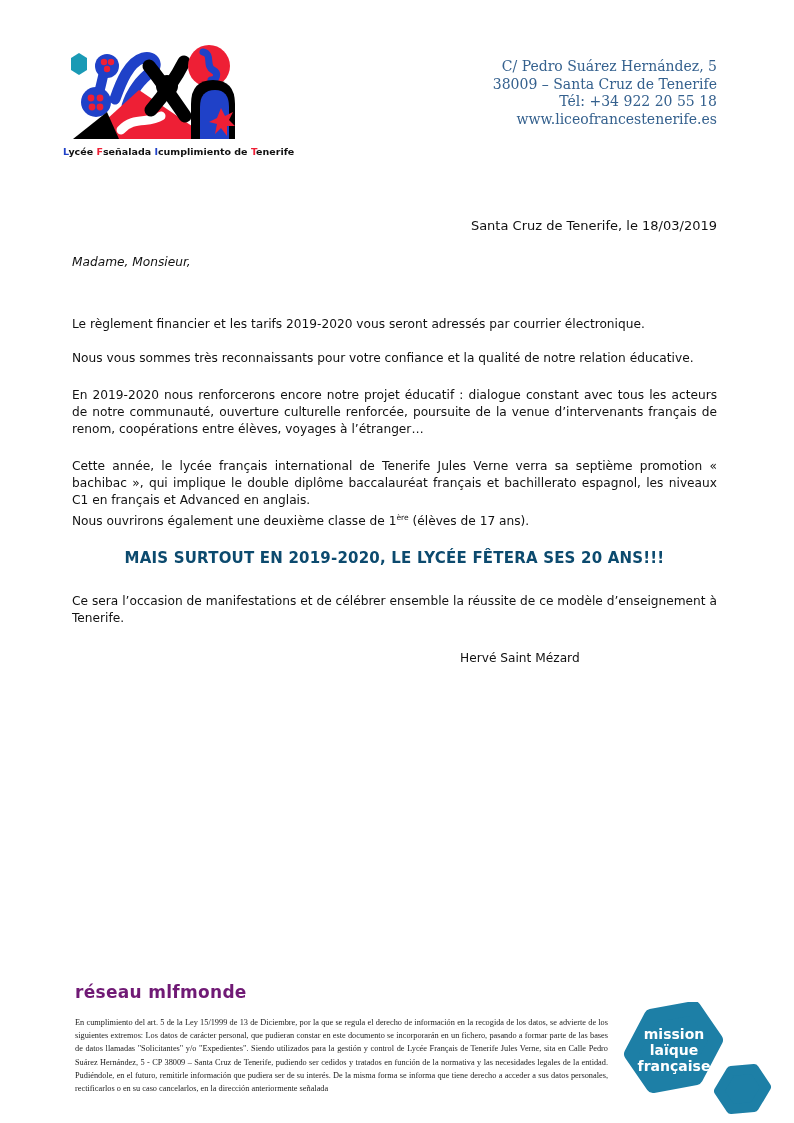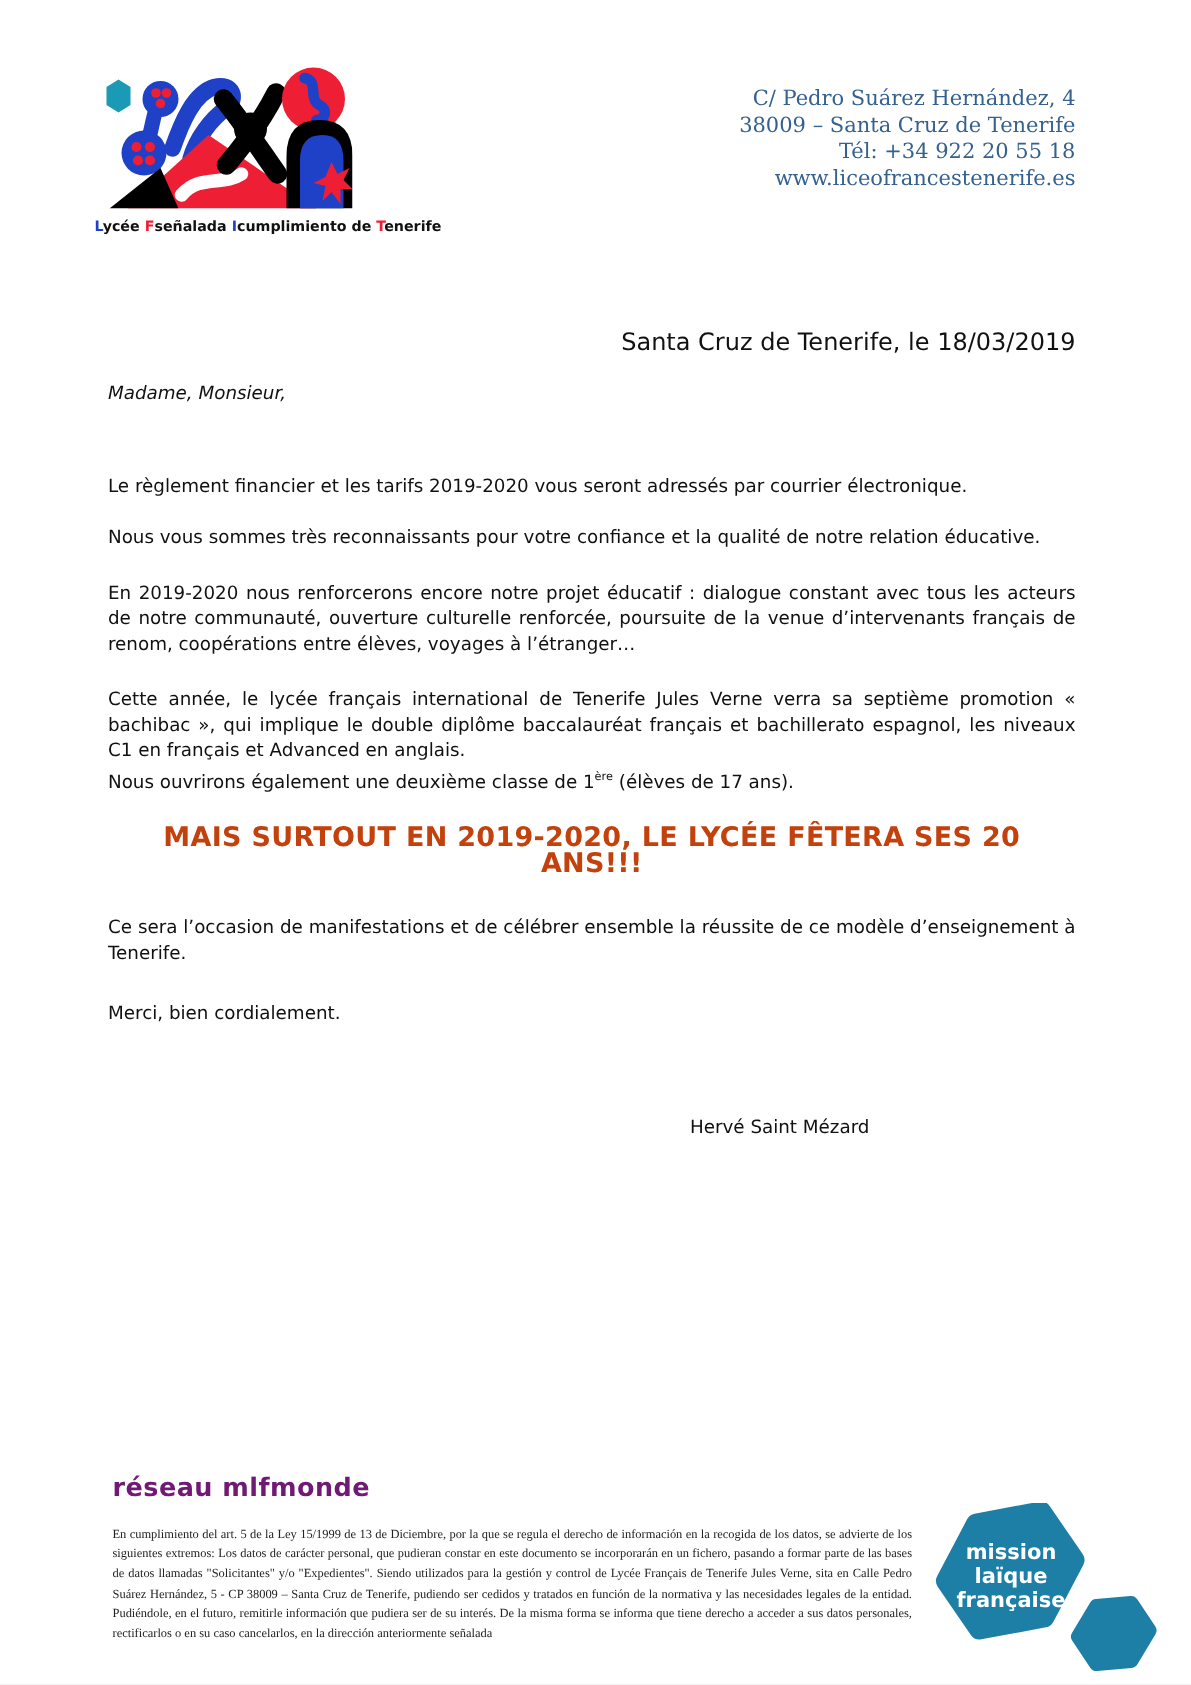--- a/index.html
+++ b/index.html
@@ -24,38 +24,38 @@
     position:absolute; top:58px; right:77px;
     text-align:right;
     font-family:"DejaVu Serif", serif;
     font-size:14px; line-height:17.5px;
     color:#35618e;
   }
 
   
   .dateline {
     position:absolute; top:218px; right:77px;
-    font-size:16px; color:#111;
+    font-size:13px; color:#111;
   }
   .letter-body {
     position:absolute; left:72px; top:254px; width:645px;
     font-size:12.2px; line-height:17px; color:#111;
   }
   .salutation { font-style:italic; margin-bottom:45px; }
   .para { text-align:justify; }
   .p1 { margin-bottom:16px; }
   .p2 { margin-bottom:17px; text-align:left; }
   .p3 { margin-bottom:20px; }
   .p4 { margin-bottom:20px; }
   .p5 { margin-bottom:0; }
   .p5b { margin-bottom:20px; text-align:left; }
   .p5b sup { font-size:0.62em; }
   .highlight {
-    text-align:center; font-weight:bold; font-size:18px;
-    letter-spacing:0.2px; margin-bottom:26px; color:#c2410c;
+    text-align:center; font-weight:bold; font-size:15px;
+    letter-spacing:0.2px; margin-bottom:26px; color:#0c4a6e;
   }
   .p6 { margin-bottom:23px; }
   .closing { margin-bottom:59px; text-align:left; }
   .signature { margin-left:388px; line-height:16.5px; }
 
   
   .network-label {
     position:absolute; left:75px; top:982px;
     font-size:17px; font-weight:bold; letter-spacing:0.3px;
     color:#701a75;
@@ -107,38 +107,37 @@
       <path d="M128,95 L128,60 Q128,36 150,36 Q172,36 172,60 L172,95 Z" fill="#000"></path>
       <path d="M137,95 L137,63 Q137,46 152,46 Q166,46 166,63 L166,95 Z" fill="#1f41c8"></path>
       <polygon points="158,64 162,72 170,68 166,76 172,82 164,82 164,92 158,84 152,90 154,80 146,78 154,74" fill="#ee1f35"></polygon>
     </svg>
     <div class="logo-caption">
       <span class="cap-blue">L</span><span>ycée </span><span class="cap-red">F</span><span>señalada </span><span class="cap-blue">I</span><span>cumplimiento </span><span>de </span><span class="cap-red">T</span><span>enerife</span>
     </div>
   </div>
 
   <div class="address-block">
-    <div>C/ Pedro Suárez Hernández, 4</div>
+    <div>C/ Pedro Suárez Hernández, 5</div>
     <div>38009 – Santa Cruz de Tenerife</div>
     <div>Tél: +34 922 20 55 18</div>
     <div>www.liceofrancestenerife.es</div>
   </div>
 
   <div class="dateline">Santa Cruz de Tenerife, le 18/03/2019</div>
 
   <div class="letter-body">
     <p class="salutation">Madame, Monsieur,</p>
     <p class="para p2">Le règlement financier et les tarifs 2019-2020 vous seront adressés par courrier électronique.</p>
     <p class="para p3">Nous vous sommes très reconnaissants pour votre confiance et la qualité de notre relation éducative.</p>
     <p class="para p4">En 2019-2020 nous renforcerons encore notre projet éducatif : dialogue constant avec tous les acteurs de notre communauté, ouverture culturelle renforcée, poursuite de la venue d’intervenants français de renom, coopérations entre élèves, voyages à l’étranger…</p>
     <p class="para p5">Cette année, le lycée français international de Tenerife Jules Verne verra sa septième promotion « bachibac », qui implique le double diplôme baccalauréat français et bachillerato espagnol, les niveaux C1 en français et Advanced en anglais.</p>
     <p class="para p5b"><span>Nous ouvrirons également une deuxième classe de 1</span><sup>ère</sup><span> (élèves de 17 ans).</span></p>
     <p class="highlight">MAIS SURTOUT EN 2019-2020, LE LYCÉE FÊTERA SES 20 ANS!!!</p>
     <p class="para p6">Ce sera l’occasion de manifestations et de célébrer ensemble la réussite de ce modèle d’enseignement à Tenerife.</p>
-    <p class="para closing">Merci, bien cordialement.</p>
     <div class="signature">
       <div>Hervé Saint Mézard</div>
     </div>
   </div>
 
   <div class="network-label">réseau mlfmonde</div>
 
   <div class="legal">En cumplimiento del art. 5 de la Ley 15/1999 de 13 de Diciembre, por la que se regula el derecho de información en la recogida de los datos, se advierte de los siguientes extremos: Los datos de carácter personal, que pudieran constar en este documento se incorporarán en un fichero, pasando a formar parte de las bases de datos llamadas "Solicitantes" y/o "Expedientes". Siendo utilizados para la gestión y control de Lycée Français de Tenerife Jules Verne, sita en Calle Pedro Suárez Hernández, 5 - CP 38009 – Santa Cruz de Tenerife, pudiendo ser cedidos y tratados en función de la normativa y las necesidades legales de la entidad. Pudiéndole, en el futuro, remitirle información que pudiera ser de su interés. De la misma forma se informa que tiene derecho a acceder a sus datos personales, rectificarlos o en su caso cancelarlos, en la dirección anteriormente señalada</div>
 
   <div class="mlf-logo">

